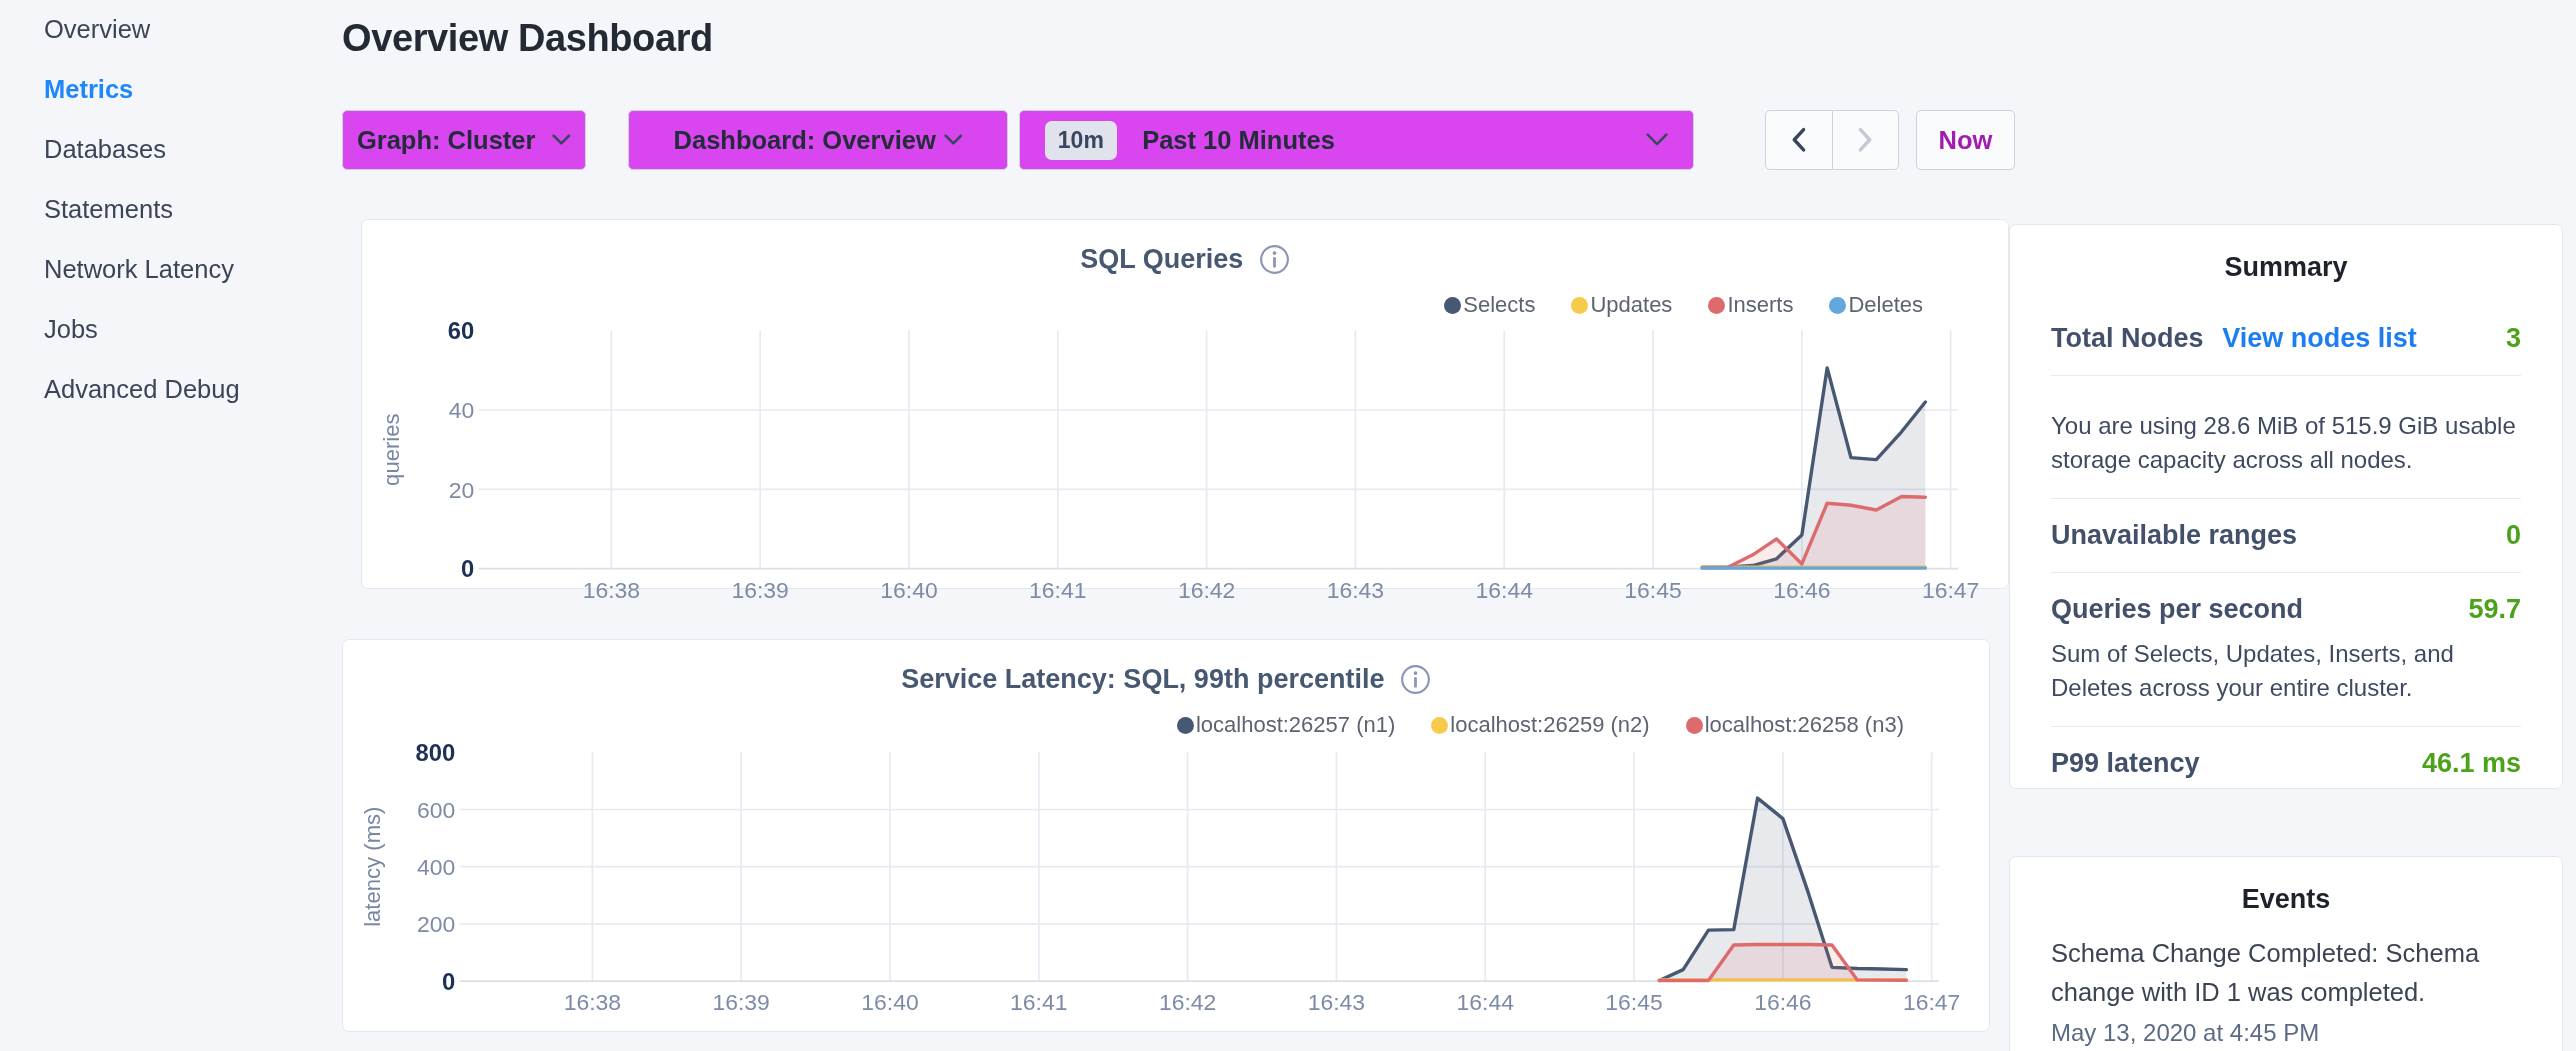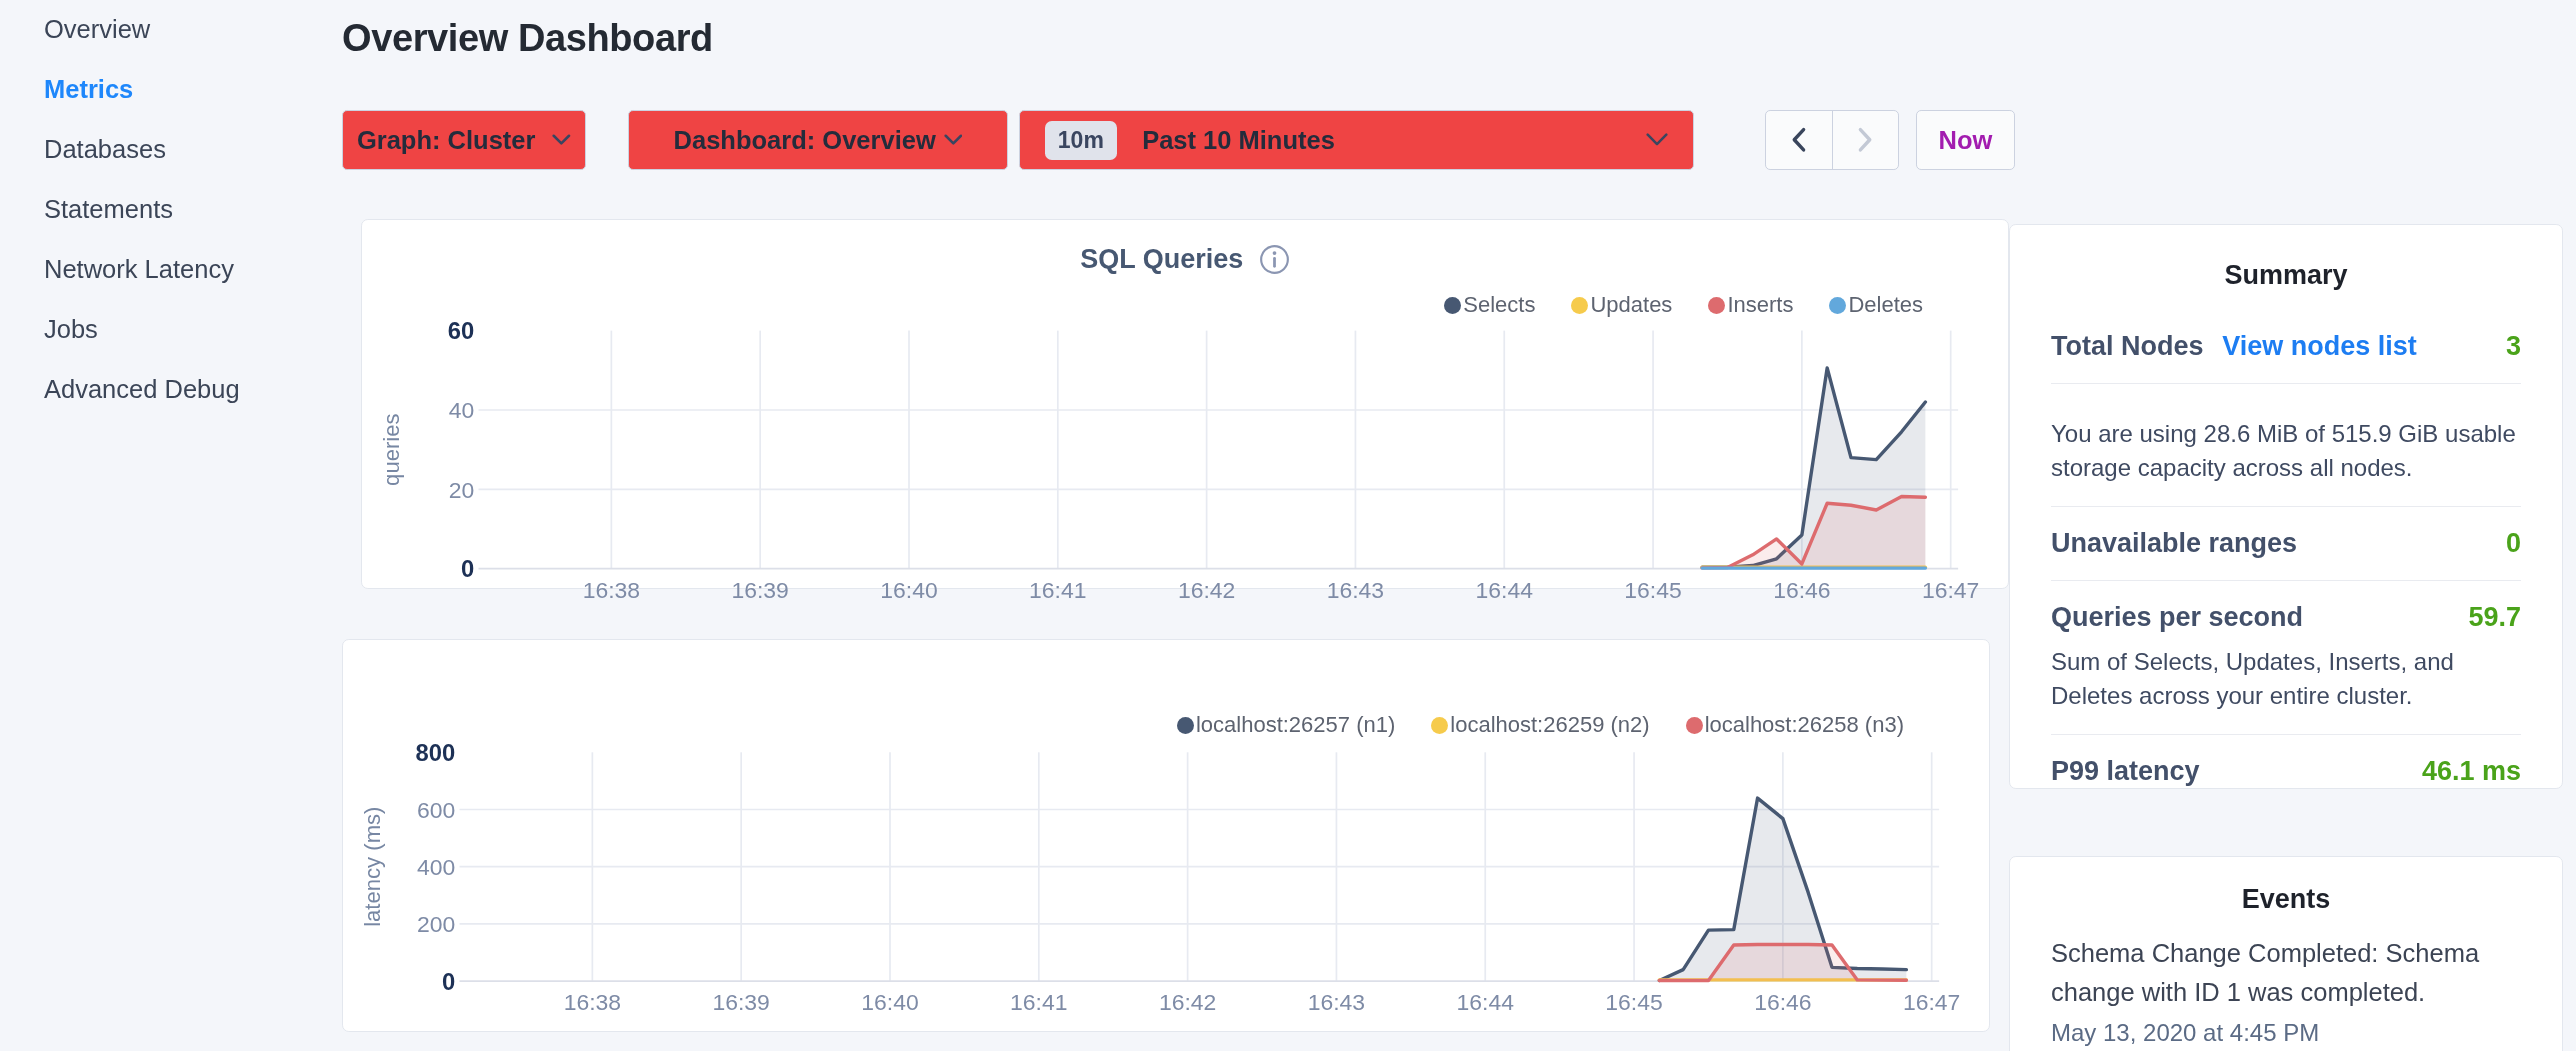--- a/index.html
+++ b/index.html
@@ -19,21 +19,21 @@
   }
   .nav-item.active { color: #1e87fb; font-weight: 700; }
   
   .page-title {
     position: absolute; left: 342px; top: 17px;
     font-size: 38px; font-weight: 700; color: #242a33; letter-spacing: -0.4px;
   }
   
   .ctl {
     position: absolute; top: 110px; height: 60px;
-    background: #ef4444; border: 1.7px solid #ccd2e0; border-radius: 5.1px;
+    background: #d946ef; border: 1.7px solid #ccd2e0; border-radius: 5.1px;
     display: flex; align-items: center; justify-content: center;
     font-size: 25.5px; font-weight: 700; color: #242c3c; cursor: pointer;
   }
   #graph-dd { left: 342px; width: 244px; gap: 17px; }
   #dash-dd { left: 628px; width: 380px; gap: 8px; }
   #time-dd { left: 1019px; width: 675px; justify-content: flex-start; padding: 0 25px; }
   .time-badge {
     background: #e0e3eb; border-radius: 6.8px; padding: 6px 12.8px;
     font-size: 23px; font-weight: 700; color: #3a4660; margin-right: 25.5px;
   }
@@ -49,21 +49,21 @@
     left: 1916px; width: 99px; background: #fafbfc;
     color: #a21caf; cursor: default;
   }
   
   .panel {
     position: absolute; background: #fff;
     border: 1.7px solid #e3e7ee; border-radius: 6.8px;
   }
   #sql-panel   { left: 342px; top: 219px;  width: 1648px; height: 370px; margin-left: 19px; }
   #lat-panel   { left: 342px; top: 639px;  width: 1648px; height: 393px; }
-  #summary-panel { left: 2009px; top: 224px;  width: 554px; height: 565px; padding: 32px 41px 0; }
+  #summary-panel { left: 2009px; top: 224px;  width: 554px; height: 565px; padding: 24px 41px 0; }
   #events-panel  { left: 2009px; top: 856px; width: 554px; height: 255px; padding: 24px 41px 0; }
   
   .chart-title-row {
     position: absolute; top: 24px; left: 0; right: 0;
     display: flex; align-items: center; justify-content: center; gap: 15.3px;
     font-size: 27px; font-weight: 700; color: #475872;
   }
   .chart-legend {
     position: absolute; top: 68px; right: 85px; height: 34px;
     display: flex; align-items: center; gap: 36px;
@@ -199,20 +199,28 @@
       <path d="M1576,408.1333333333333 L1838.5000000000002,408.1333333333333 L1838.5000000000002,410 L1576,410 Z" fill="#f6cb4c" fill-opacity="0.13" stroke="none"></path>
       <polyline points="1576,408.1333333333333 1838.5000000000002,408.1333333333333" fill="none" stroke="#f6cb4c" stroke-width="4" stroke-linejoin="round" stroke-linecap="round"></polyline>
       <path d="M1576,409.06666666666666 L1605.7500000000002,408.6 L1635.5000000000007,393.6666666666667 L1663.5,375 L1693.2500000000005,404.4 L1723.0000000000007,333 L1751,335.3333333333333 L1780.7500000000005,340.93333333333334 L1810.500000000001,325.06666666666666 L1838.5000000000002,326 L1838.5000000000002,410 L1576,410 Z" fill="#dd6b6e" fill-opacity="0.13" stroke="none"></path>
       <polyline points="1576,409.06666666666666 1605.7500000000002,408.6 1635.5000000000007,393.6666666666667 1663.5,375 1693.2500000000005,404.4 1723.0000000000007,333 1751,335.3333333333333 1780.7500000000005,340.93333333333334 1810.500000000001,325.06666666666666 1838.5000000000002,326" fill="none" stroke="#dd6b6e" stroke-width="4" stroke-linejoin="round" stroke-linecap="round"></polyline>
       <path d="M1576,409.3 L1838.5000000000002,409.3 L1838.5000000000002,410 L1576,410 Z" fill="#62a8dc" fill-opacity="0.13" stroke="none"></path>
       <polyline points="1576,409.3 1838.5000000000002,409.3" fill="none" stroke="#62a8dc" stroke-width="4" stroke-linejoin="round" stroke-linecap="round"></polyline>
     </svg>
 </div>
 
 <div class="panel" id="lat-panel">
+  <div class="chart-title-row">
+    <span>Service Latency: SQL, 99th percentile</span>
+    <svg width="31" height="31" viewBox="0 0 36 36">
+        <circle cx="18" cy="18" r="15.5" fill="none" stroke="#8b96b2" stroke-width="2.5"></circle>
+        <circle cx="18" cy="10.5" r="2.2" fill="#8b96b2"></circle>
+        <rect x="16.4" y="15" width="3.2" height="12.5" rx="1.6" fill="#8b96b2"></rect>
+      </svg>
+  </div>
   <div class="chart-legend">
       <div class="legend-item">
         <span class="legend-dot" style="background: rgb(71, 88, 114);"></span>
         <span class="legend-label">localhost:26257 (n1)</span>
       </div>
       <div class="legend-item">
         <span class="legend-dot" style="background: rgb(246, 203, 76);"></span>
         <span class="legend-label">localhost:26259 (n2)</span>
       </div>
       <div class="legend-item">

